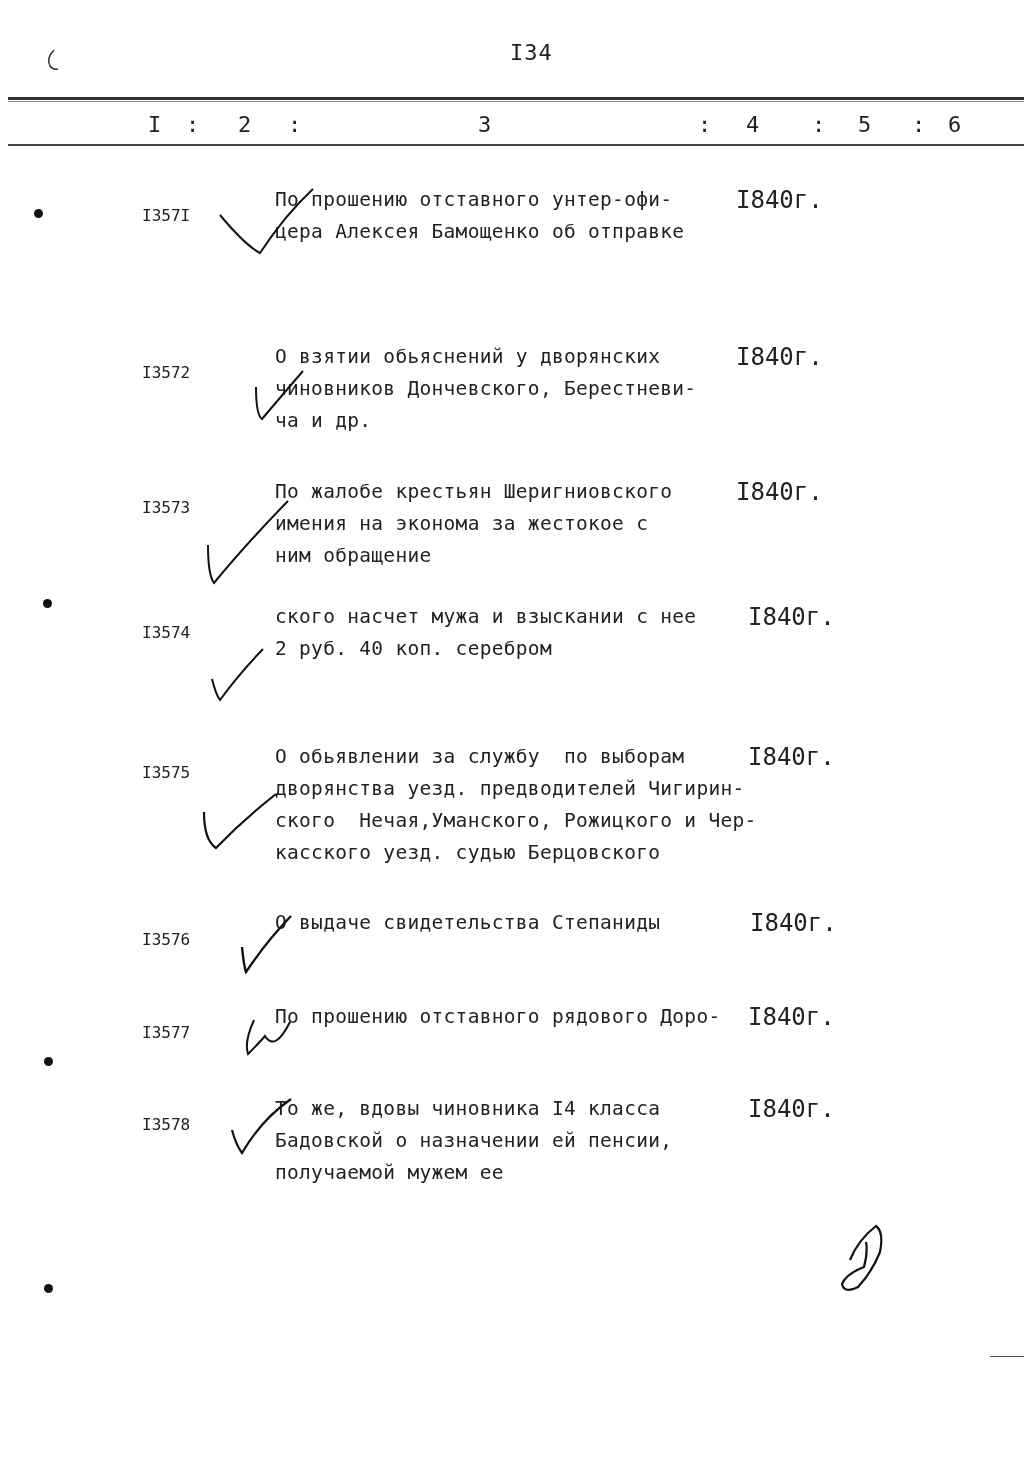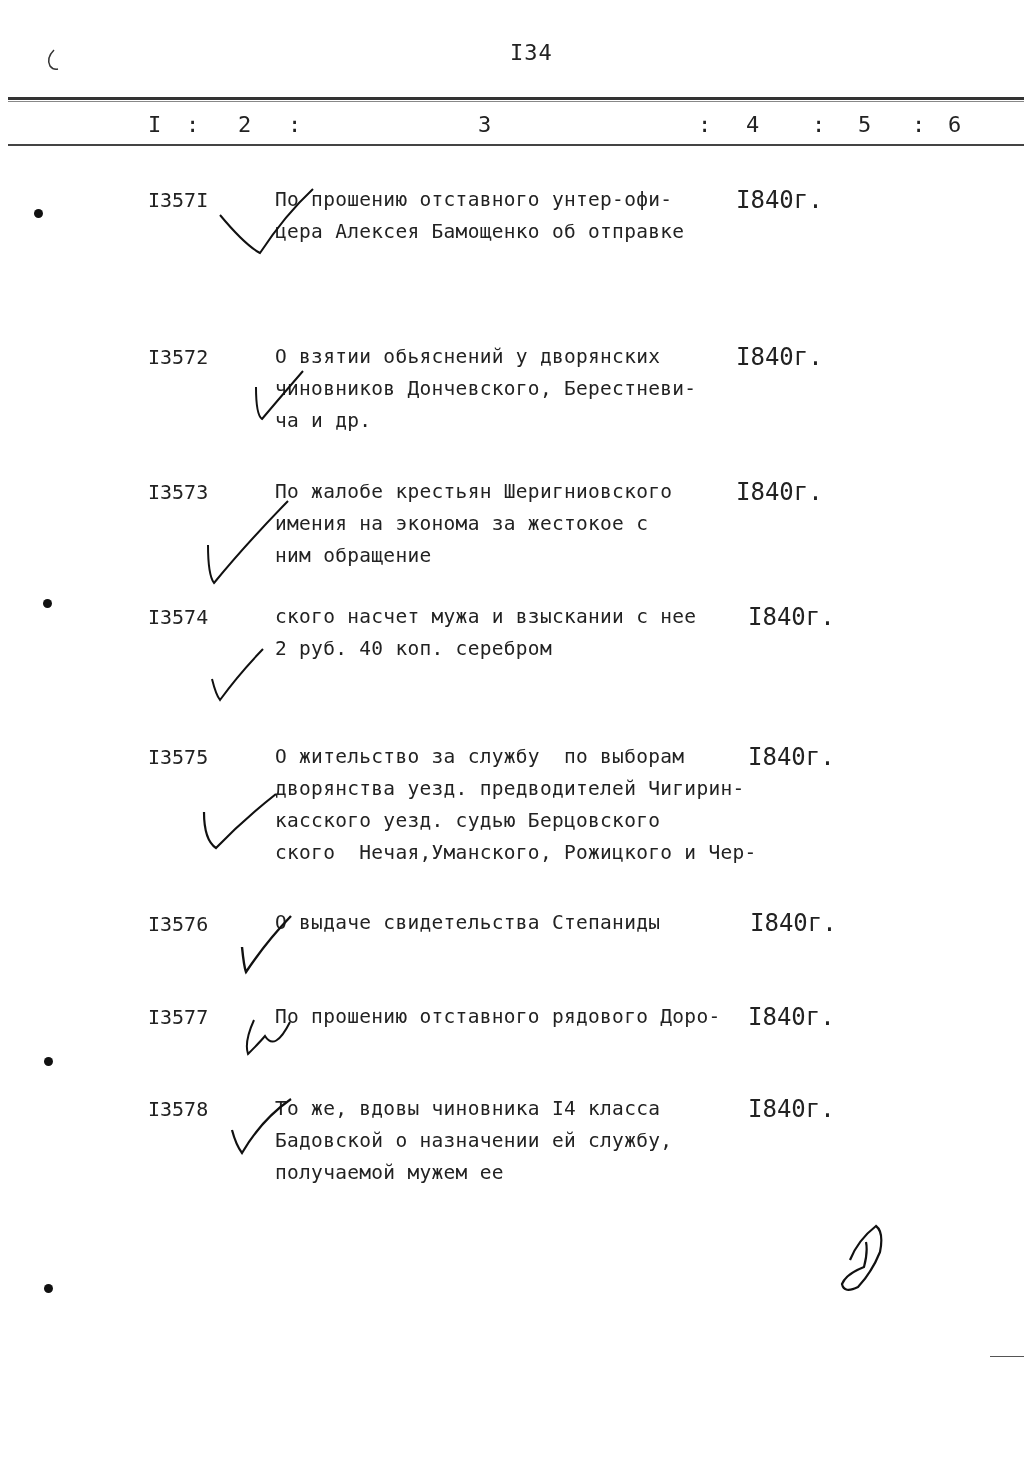--- a/index.html
+++ b/index.html
@@ -3,21 +3,21 @@
 <meta charset="utf-8">
 <style>
   html, body { margin:0; padding:0; background:#ffffff; }
   body { width:1024px; height:1465px; position:relative; overflow:hidden;
          font-family:"DejaVu Sans Mono","Liberation Mono",monospace; color:#222; }
   .page-num { position:absolute; left:510px; top:40px; font-size:22px; letter-spacing:1px;text-align:right; }
   .rule-top { position:absolute; left:8px; right:0; top:97px; height:3px; background:#333; }
   .rule-top2 { position:absolute; left:8px; right:0; top:101px; height:1px; background:#888; }
   .rule-bot { position:absolute; left:8px; right:0; top:144px; height:2px; background:#444; }
   .colhdr { position:absolute; top:112px; font-size:22px; }
-  .rec-id { position:absolute; left:148px; font-size:20px; }
+  .rec-id { position:absolute; left:142px; font-size:16px;margin-top:18px; }
   .rec-desc { position:absolute; left:275px; font-size:19.5px; line-height:32px; white-space:pre; letter-spacing:0.3px; }
   .rec-year { position:absolute; font-size:24px; }
   .mark { position:absolute; pointer-events:none; }
   .dot { position:absolute; width:9px; height:9px; border-radius:50%; background:#111; }
 </style>
 </head>
 <body>
 
 <div class="page-num">I34</div>
 
@@ -57,39 +57,39 @@
 </div>
 
 <div>
   <div class="rec-id" style="top:605px">I3574</div>
   <div class="rec-desc" style="top:601px"><div>ского насчет мужа и взыскании с нее</div><div>2 руб. 40 коп. серебром</div></div>
   <div class="rec-year" style="left:748px;top:603px">I840г.</div>
 </div>
 
 <div>
   <div class="rec-id" style="top:745px">I3575</div>
-  <div class="rec-desc" style="top:741px"><div>О жительство за службу  по выборам</div><div>дворянства уезд. предводителей Чигирин-</div><div>касского уезд. судью Берцовского</div><div>ского  Нечая,Уманского, Рожицкого и Чер-</div></div>
+  <div class="rec-desc" style="top:741px"><div>О обьявлении за службу  по выборам</div><div>дворянства уезд. предводителей Чигирин-</div><div>ского  Нечая,Уманского, Рожицкого и Чер-</div><div>касского уезд. судью Берцовского</div></div>
   <div class="rec-year" style="left:748px;top:743px">I840г.</div>
 </div>
 
 <div>
   <div class="rec-id" style="top:912px">I3576</div>
   <div class="rec-desc" style="top:907px"><div>О выдаче свидетельства Степаниды</div></div>
   <div class="rec-year" style="left:750px;top:909px">I840г.</div>
 </div>
 
 <div>
   <div class="rec-id" style="top:1005px">I3577</div>
   <div class="rec-desc" style="top:1001px"><div>По прошению отставного рядового Доро-</div></div>
   <div class="rec-year" style="left:748px;top:1003px">I840г.</div>
 </div>
 
 <div>
   <div class="rec-id" style="top:1097px">I3578</div>
-  <div class="rec-desc" style="top:1093px"><div>То же, вдовы чиновника I4 класса</div><div>Бадовской о назначении ей службу,</div><div>получаемой мужем ее</div></div>
+  <div class="rec-desc" style="top:1093px"><div>То же, вдовы чиновника I4 класса</div><div>Бадовской о назначении ей пенсии,</div><div>получаемой мужем ее</div></div>
   <div class="rec-year" style="left:748px;top:1095px">I840г.</div>
 </div>
 
 <svg class="mark" style="left:215px;top:185px" width="110" height="80" viewBox="0 0 110 80">
   <path d="M5 30 Q30 60 45 68 Q70 30 98 4" fill="none" stroke="#111" stroke-width="2"></path>
 </svg>
 <svg class="mark" style="left:248px;top:365px" width="60" height="70" viewBox="0 0 60 70">
   <path d="M8 22 Q8 50 14 54 Q30 35 55 6" fill="none" stroke="#111" stroke-width="2"></path>
 </svg>
 <svg class="mark" style="left:200px;top:495px" width="100" height="95" viewBox="0 0 100 95">

